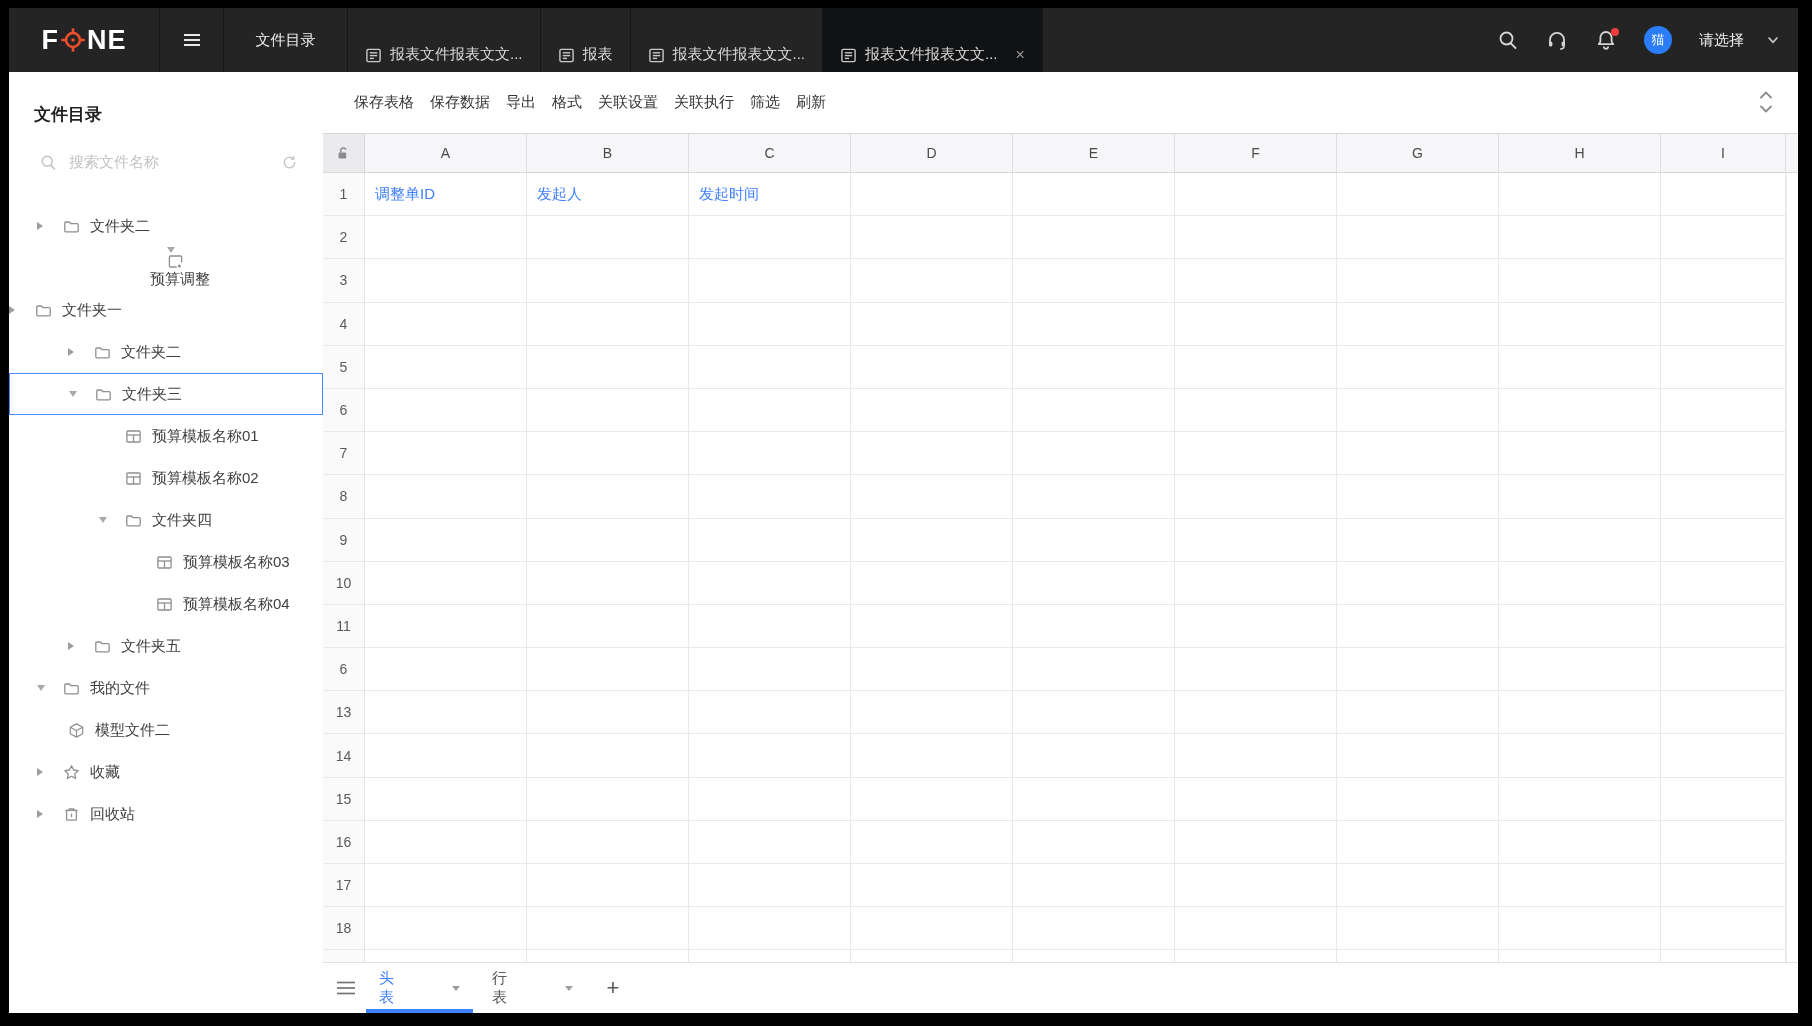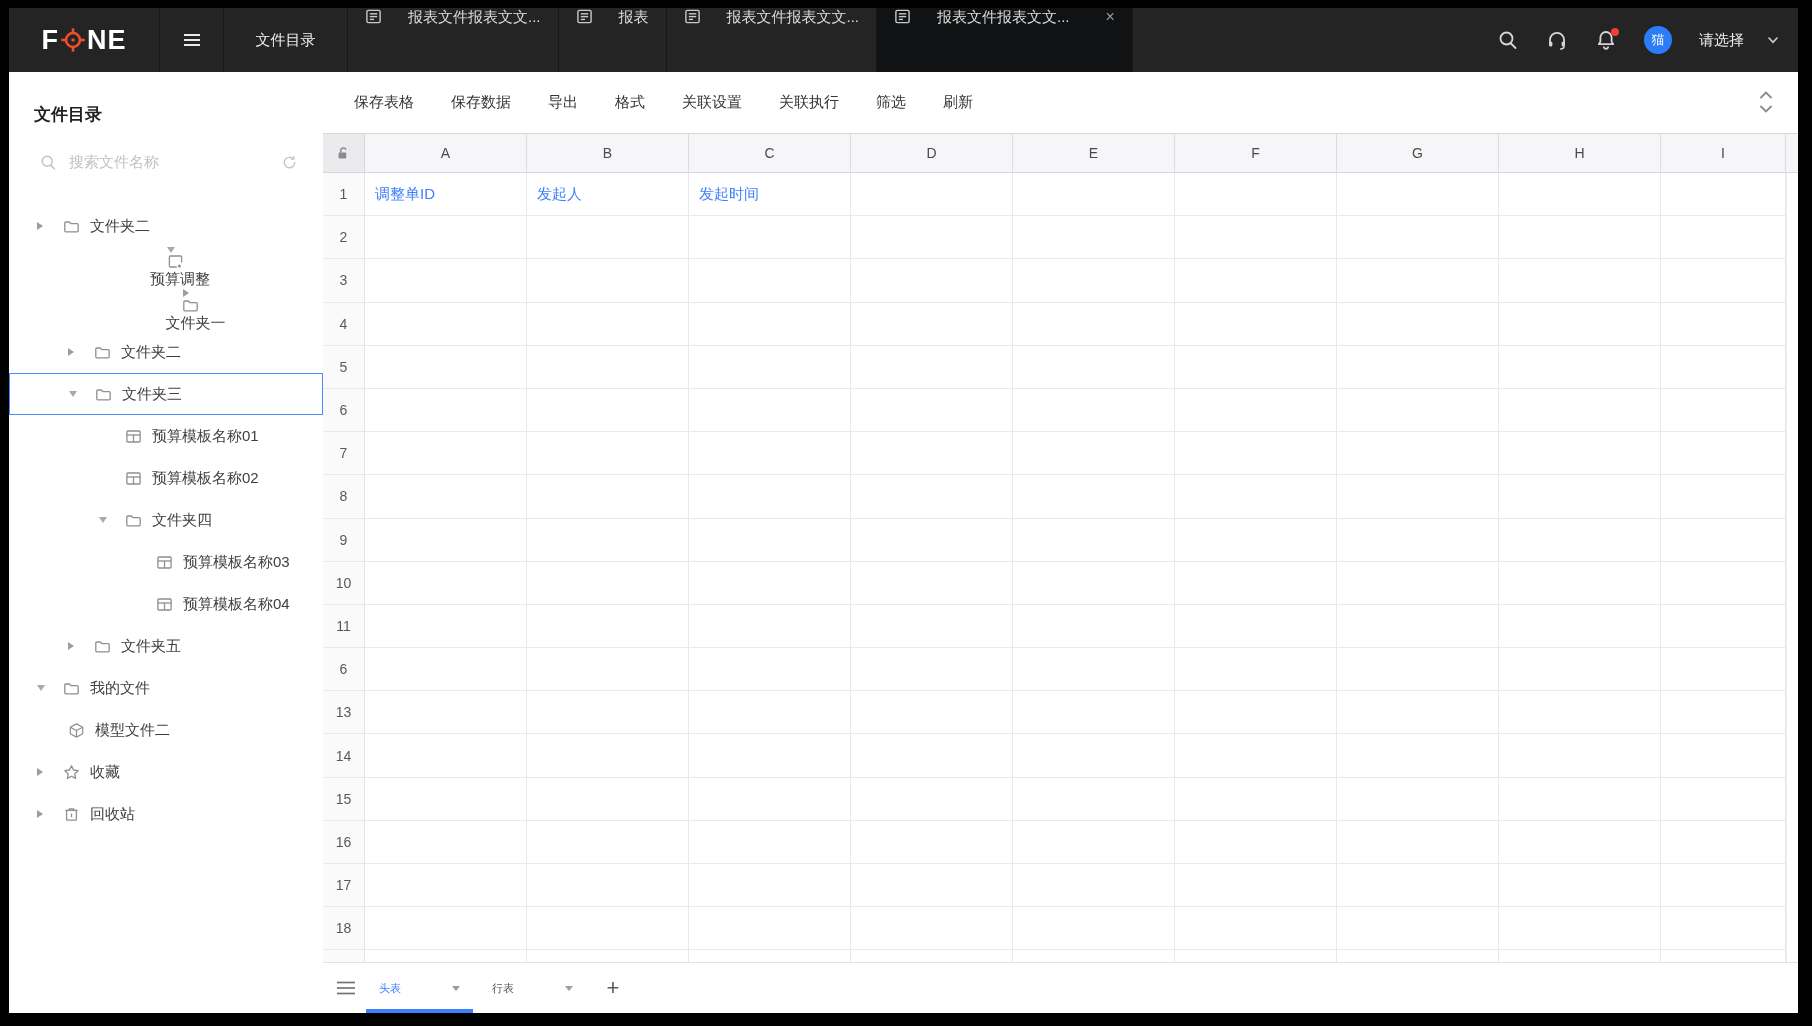--- a/index.html
+++ b/index.html
@@ -8,21 +8,21 @@
   .app { position:absolute; left:9px; top:8px; width:1789px; height:1005px;
     background:#fff; display:flex; flex-direction:column; }
 
   
   .hdr { height:64px; background:#242424; display:flex; align-items:stretch; flex:none; color:#e0e0e0; }
   .hdr-seg { display:flex; align-items:center; border-right:1px solid #161616; }
   .logo-seg { width:151px; justify-content:center; gap:1px; }
   .logo-f, .logo-ne { color:#fff; font-weight:bold; font-size:27px; letter-spacing:1px; }
   .burger-seg { width:64px; justify-content:center; cursor:pointer; }
   .filedir-seg { width:124px; justify-content:center; font-size:15px; color:#f0f0f0; cursor:pointer; }
-  .hdr-tab { display:flex; align-items:flex-start; gap:26px; padding:0 17px; font-size:15px;
+  .hdr-tab { display:flex; align-items:flex-end; gap:8px; padding:8px 17px; font-size:15px;
     color:#dcdcdc; border-right:1px solid #161616; cursor:pointer; white-space:nowrap; }
   .hdr-tab.active { background:#111214; }
   .hdr-tab .close-x { color:#9a9a9a; font-size:16px; margin-left:10px; }
   .hdr-spacer { flex:1; }
   .hdr-right { display:flex; align-items:center; gap:27px; padding-right:18px; }
   .hicon { width:22px; height:22px; color:#d6d6d6; position:relative; cursor:pointer; }
   .hicon svg { width:100%; height:100%; }
   .badge-dot { position:absolute; top:-1px; right:-2px; width:8px; height:8px; border-radius:50%; }
   .avatar { width:28px; height:28px; border-radius:50%; color:#fff; font-size:13px;
     display:flex; align-items:center; justify-content:center; cursor:pointer; }
@@ -45,21 +45,21 @@
   .t-arrow { width:26px; flex:none; display:flex; align-items:center; }
   .t-arrow span { display:block; }
   .t-arrow .col { width:0; height:0; border-left:6px solid #9d9da1; border-top:4.5px solid transparent; border-bottom:4.5px solid transparent; }
   .t-arrow .exp { width:0; height:0; border-top:6px solid #a9a9ad; border-left:4.5px solid transparent; border-right:4.5px solid transparent; }
   .t-icon { width:27px; flex:none; color:#8f8f94; }
   .t-icon svg { width:17px; height:17px; display:block; }
   .t-label { white-space:nowrap; }
 
   
   .main { flex:1; display:flex; flex-direction:column; min-width:0; background:#fff; }
-  .toolbar { height:61px; flex:none; display:flex; align-items:center; padding-left:31px; gap:37px; position:relative; }
+  .toolbar { height:61px; flex:none; display:flex; align-items:center; padding-left:31px; gap:16px; position:relative; }
   .tb-btn { font-size:15px; color:#363636; cursor:pointer; white-space:nowrap; }
   .tb-collapse { position:absolute; right:24px; top:16px; width:16px; height:28px; color:#8c8c8c; cursor:pointer; }
   .tb-collapse svg { width:16px; height:13px; display:block; }
 
   
   .grid { flex:none; height:829px; overflow:hidden; border-top:1px solid #d9d9dc; }
   .g-hrow { height:39px; display:flex; }
   .g-corner { width:42px; flex:none; background:#ebebed; border-right:1px solid #d8d8dc;
     border-bottom:1px solid #d8d8dc; display:flex; align-items:center; justify-content:center; color:#8a8a8f; cursor:pointer; }
   .g-corner svg { width:15px; height:15px; }
@@ -73,21 +73,21 @@
   .g-cell { flex:none; background:#fff; border-right:1px solid #e9e9ec; border-bottom:1px solid #e9e9ec;
     display:flex; align-items:center; padding-left:10px; font-size:15px; cursor:cell; }
   .g-cell.linky { color:#3f80fd; }
   .g-gutb { flex:none; width:12px; background:#fff; border-left:1px solid #ececef; }
 
   
   .sheetbar { height:51px; flex:none; border-top:1px solid #e2e2e5; display:flex; align-items:stretch; position:relative; }
   .sb-burger { width:24px; margin-left:13px; align-self:center; height:18px; color:#737373; cursor:pointer; }
   .sb-burger svg { width:20px; height:18px; }
   .sheet-tab { width:107px; margin-left:6px; display:flex; align-items:center; justify-content:space-between;
-    padding:0 13px; font-size:11px; color:#595959; cursor:pointer; position:relative;gap:48px; }
+    padding:0 13px; font-size:15px; color:#595959; cursor:pointer; position:relative;gap:48px; }
   .sheet-tab .caret { width:0; height:0; border-top:5px solid #9d9da1; border-left:4.5px solid transparent; border-right:4.5px solid transparent; }
   .sheet-tab.active { color:#3f80fd; }
   .sheet-tab.active::after { content:""; position:absolute; left:0; right:0; bottom:0; height:4px; background:#3f80fd; }
   .sheet-add { width:30px; margin-left:12px; display:flex; align-items:center; justify-content:center;
     font-size:22px; color:#595959; cursor:pointer; }
 </style>
 </head>
 <body>
 
 <div class="app">
@@ -235,21 +235,21 @@
               <span class="exp"></span>
             </span>
             <span class="t-icon">
               <svg viewBox="0 0 17 17" fill="none" stroke="currentColor" stroke-width="1.3" stroke-linejoin="round">
                 <path d="M9.8 14H3.4a1 1 0 0 1-1-1V4a1 1 0 0 1 1-1h10.2a1 1 0 0 1 1 1v5.4"></path>
                 <circle cx="12.4" cy="12.9" r="1.5" fill="currentColor" stroke="none"></circle>
               </svg>
             </span>
             <span class="t-label">预算调整</span>
           </div>
-          <div class="titem" style="padding-left: 59px; flex-direction: column;">
+          <div class="titem" style="">
             <span class="t-arrow">
               <span class="col"></span>
             </span>
             <span class="t-icon">
               <svg viewBox="0 0 17 17" fill="none" stroke="currentColor" stroke-width="1.3" stroke-linejoin="round">
                 <path d="M1.8 5a1 1 0 0 1 1-1h3.6l1.6 1.7h6.2a1 1 0 0 1 1 1v6.1a1 1 0 0 1-1 1H2.8a1 1 0 0 1-1-1z"></path>
               </svg>
             </span>
             <span class="t-label">文件夹一</span>
           </div>

